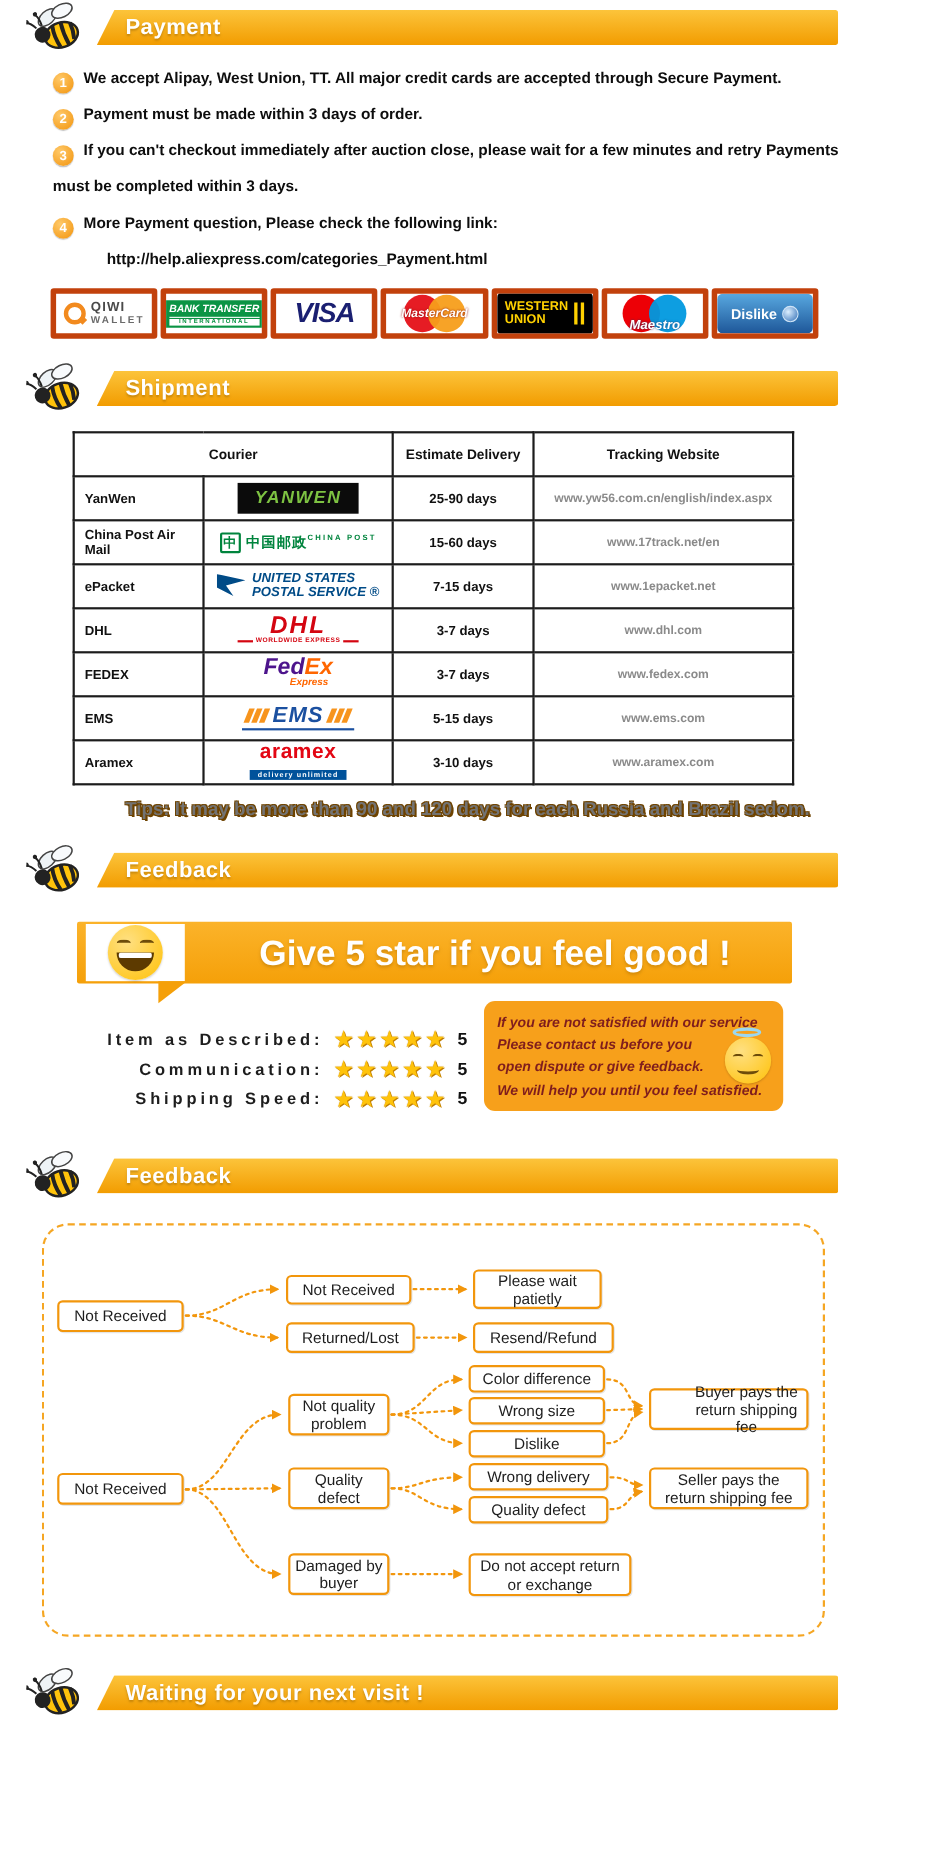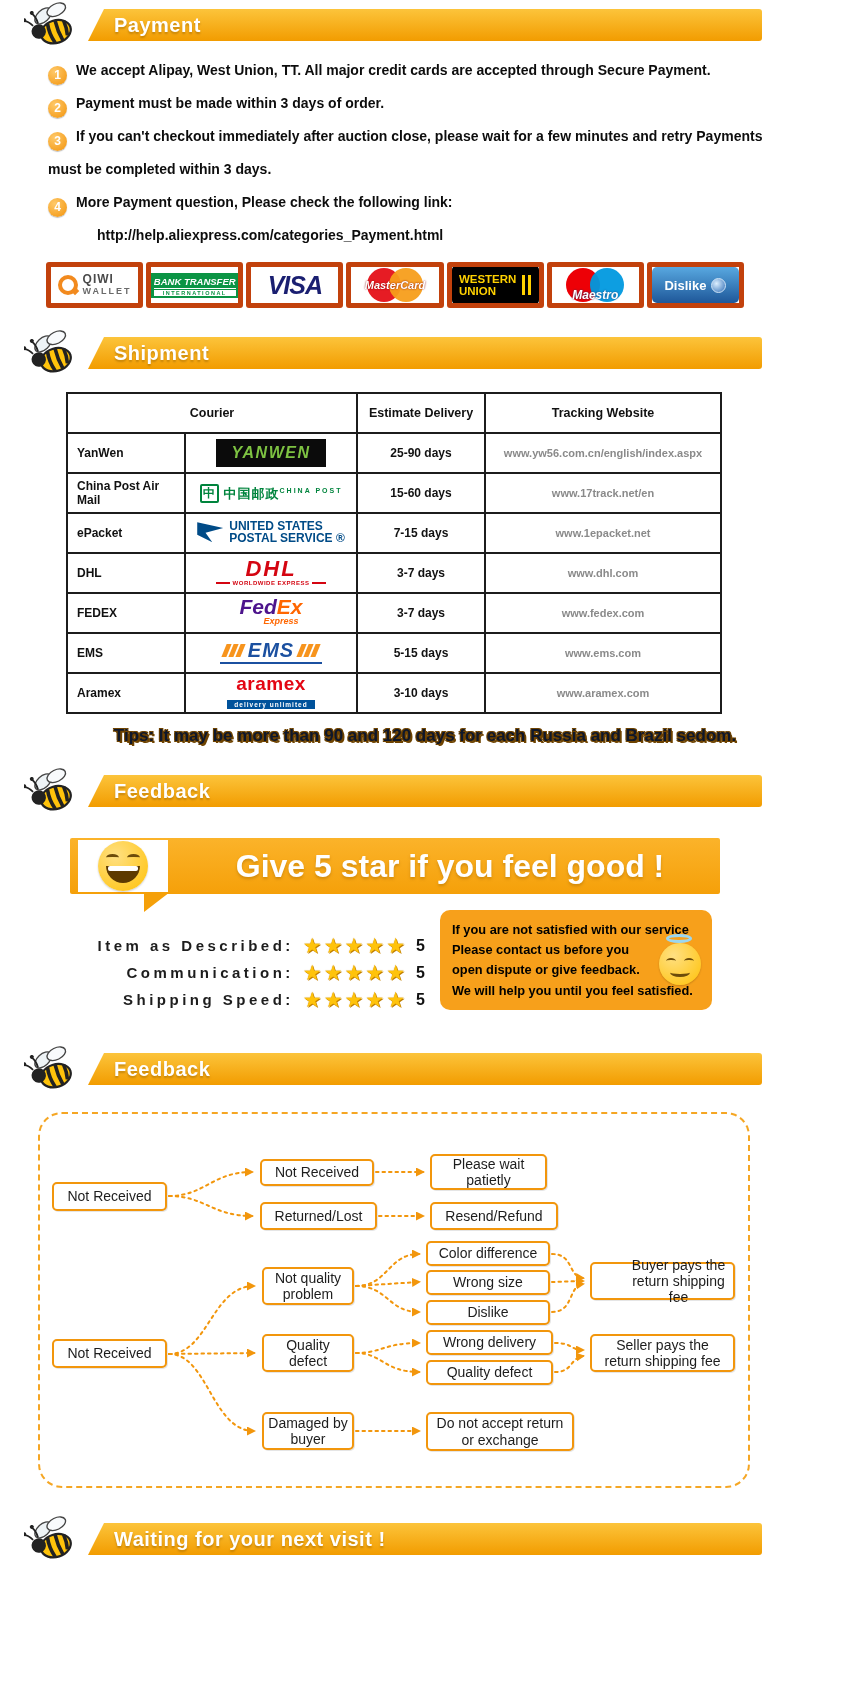--- a/index.html
+++ b/index.html
@@ -76,37 +76,37 @@
   .lg-yanwen { display:inline-block; background:#0b0b0b; padding:5px 16px; }
   .lg-yanwen span { color:#7DC242; font-style:italic; font-weight:bold; font-size:16px; letter-spacing:1.5px; }
   .lg-cnpost { display:inline-flex; align-items:center; gap:5px; }
   .cn-emblem { width:19px; height:19px; border:2px solid #00843D; border-radius:2px; display:flex; align-items:center; justify-content:center; font-size:12px; font-weight:bold; color:#00843D; }
   .cn-txt { display:flex; flex-direction:row; line-height:1.05; text-align:left; }
   .cn-cn { color:#00843D; font-size:13px; font-weight:bold; letter-spacing:1px; }
   .cn-en { color:#00843D; font-size:7px; font-weight:bold; letter-spacing:2px; }
   .lg-usps { display:inline-flex; align-items:center; gap:6px; }
   .usps-eagle { display:inline-block; width:26px; height:20px; background:#004B87; clip-path:polygon(0 0,100% 28%,32% 52%,58% 100%,0 62%); }
   .usps-txt { display:flex; flex-direction:column; line-height:1.05; text-align:left; }
-  .usps-txt b { color:#004B87; font-size:12px; }
+  .usps-txt b { color:#004B87; font-style:italic; font-size:12px; }
   .lg-dhl { display:inline-block; text-align:center; }
   .dhl-main { color:#D40511; font-size:22px; font-weight:bold; font-style:italic; letter-spacing:2px; line-height:.95; }
   .dhl-sub { display:flex; align-items:center; justify-content:center; gap:3px; color:#D40511; font-size:6px; font-weight:bold; letter-spacing:.5px; }
   .dhl-sub::before, .dhl-sub::after { content:""; height:2px; width:14px; background:#D40511; }
   .lg-fedex { display:inline-block; text-align:center; line-height:.9; }
   .fed { color:#4D148C; font-size:21px; font-weight:bold; font-style:italic; }
   .fex { color:#FF6600; font-size:21px; font-weight:bold; font-style:italic; }
   .fedex-sub { color:#FF6600; font-size:9px; font-style:italic; font-weight:bold; text-align:right; padding-right:4px; }
   .lg-ems { display:inline-flex; align-items:flex-end; gap:5px; border-bottom:2px solid #1B50A0; padding:0 4px 3px; }
   .ems-txt { color:#1B50A0; font-size:20px; font-weight:bold; font-style:italic; letter-spacing:1px; line-height:.85; }
   .ems-stripes { display:flex; gap:2px; padding-bottom:2px; }
   .ems-stripe { width:5px; height:13px; background:#F7941D; transform:skewX(-22deg); }
   .lg-aramex { display:inline-block; text-align:center; }
   .ara-main { color:#E30613; font-size:19px; font-weight:bold; letter-spacing:.5px; line-height:.95; }
   .ara-sub { display:inline-block; background:#00529B; color:#fff; font-size:6.5px; font-weight:bold; padding:1px 7px; letter-spacing:1px; }
-  .tips { margin-top:12px; text-align:center; font-size:17px; font-weight:bold; color:#0f172a;
+  .tips { margin-top:12px; text-align:center; font-size:17px; font-weight:bold; color:#737373;
     text-shadow:-1px -1px 0 #6e4300, 1px -1px 0 #6e4300, -1px 1px 0 #6e4300, 1px 1px 0 #6e4300, 2px 2px 0 #6e4300; }
 
   
   .fb-hero { position:relative; margin:30px 0 0 70px; width:650px; height:56px; background:linear-gradient(#FBB32A,#F5A009); border-radius:2px; }
   .fb-headline { position:absolute; left:110px; right:0; top:0; bottom:0; display:flex; align-items:center; justify-content:center;
     color:#fff; font-size:32px; font-weight:bold; text-shadow:0 2px 3px rgba(150,95,0,.4); }
   .fb-smilebox { position:absolute; left:8px; top:2px; width:90px; height:52px; background:#fff; display:flex; align-items:center; justify-content:center; }
   .fb-pointer { position:absolute; left:74px; top:54px; width:0; height:0; border-top:20px solid #F5A009; border-right:26px solid transparent; }
   .smiley { position:relative; width:50px; height:50px; border-radius:50%; background:radial-gradient(circle at 35% 30%, #FFE082, #FFC107); box-shadow:0 1px 2px rgba(0,0,0,.2); }
   .eye { position:absolute; top:13px; width:13px; height:7px; border-top:3px solid #6d4c0a; border-radius:50% 50% 0 0; }
@@ -114,21 +114,21 @@
   .mouth { position:absolute; left:8px; right:8px; top:25px; height:17px; background:#5d3a00; border-radius:0 0 17px 17px; overflow:hidden; }
   .teeth { position:absolute; left:2px; right:2px; top:0; height:5px; background:#fff; border-radius:2px; }
 
   .fb-area { position:relative; height:112px; margin-top:16px; }
   .ratings { position:absolute; left:0; top:22px; width:430px; }
   .rating-row { display:flex; justify-content:flex-end; align-items:center; gap:9px; height:27px; }
   .rating-label { font-size:15px; font-weight:bold; letter-spacing:3.5px; color:#1d1d1d; }
   .rating-stars { font-size:21px; color:#FFC30B; letter-spacing:2px; text-shadow:0 0 1px #C07F00, 1px 1px 0 #C07F00; line-height:1; }
   .rating-score { font-size:16px; font-weight:bold; color:#111; width:14px; }
   .notice { position:absolute; left:440px; top:0; width:272px; height:100px; background:#F7A01B; border-radius:10px; padding:10px 12px; }
-  .notice-line { color:#000000; font-size:12.8px; font-weight:bold; line-height:1.58; }
+  .notice-line { color:#7f1d1d; font-size:12.8px; font-weight:bold; line-height:1.58;font-style:italic; }
   .angel { position:absolute; right:11px; top:33px; width:42px; height:42px; border-radius:50%; background:radial-gradient(circle at 35% 30%, #FFE082, #FFC107); box-shadow:0 1px 2px rgba(0,0,0,.2); }
   .halo { position:absolute; left:7px; top:-9px; width:26px; height:9px; border:3px solid #9BD7F0; border-radius:50%; }
   .a-eye { position:absolute; top:15px; width:10px; height:6px; border-top:2.5px solid #6d4c0a; border-radius:50% 50% 0 0; }
   .a-eye.l { left:7px; } .a-eye.r { right:7px; }
   .a-smile { position:absolute; left:11px; right:11px; bottom:8px; height:9px; border-bottom:3px solid #6d4c0a; border-radius:0 0 50% 50%; }
 
   
   .flow { position:relative; margin:26px 0 0 38px; width:712px; height:376px; border:2px dashed #F5A623; border-radius:24px; background:#fff; }
   .flow svg.conn { position:absolute; left:0; top:0; width:712px; height:376px; pointer-events:none; }
   .fbox { position:absolute; border:2px solid #F2960C; border-radius:5px; background:#fff;

